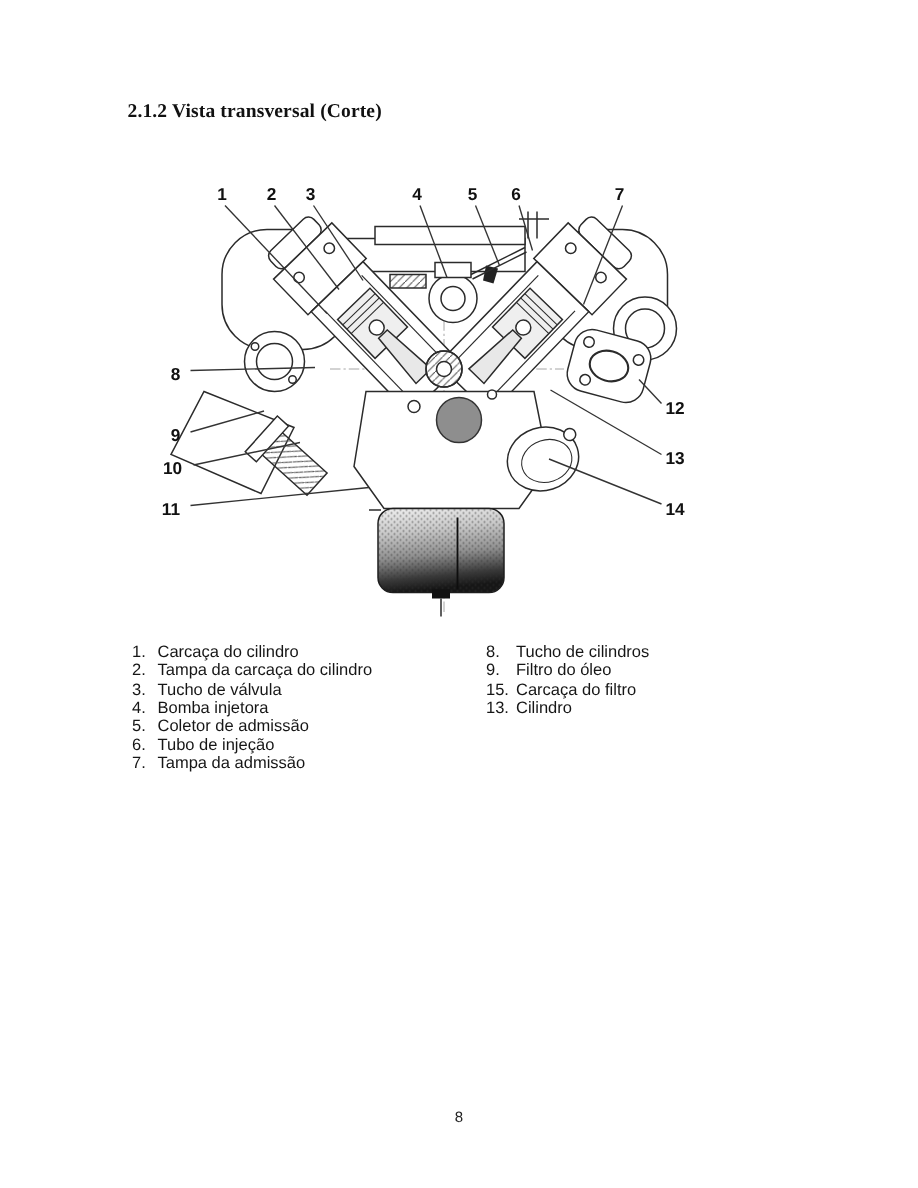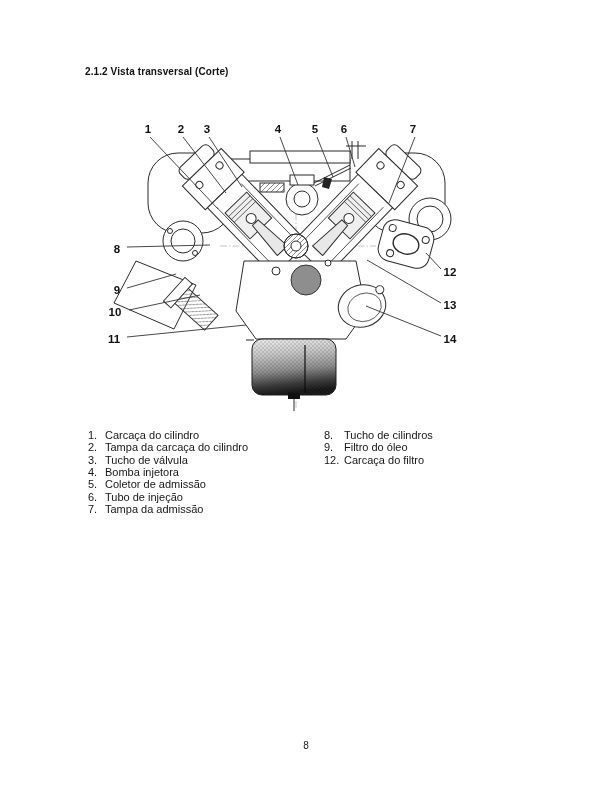--- a/index.html
+++ b/index.html
@@ -2,21 +2,21 @@
 <html><head>
 <meta charset="utf-8">
 <style>
   html,body { margin:0; padding:0; background:#ffffff; }
   .page {
     position:relative; width:612px; height:792px; background:#fff;
     font-family:"Liberation Sans", sans-serif; color:#1a1a1a; overflow:hidden;
   }
   .heading {
     position:absolute; left:85px; top:66px; margin:0;
-    font-size:10px; font-weight:bold; letter-spacing:0.1px; color:#111;
+    font-size:13px; font-weight:bold; letter-spacing:0.1px; color:#111;font-family:Liberation Serif, serif;
   }
   figure.diagram { position:absolute; left:100px; top:113px; width:370px; height:302px; margin:0; }
   svg text.co { font:bold 11.5px "Liberation Sans", sans-serif; fill:#111; text-anchor:middle; }
   .col { position:absolute; font-size:11px; line-height:12.35px; color:#161616; }
   .col-left  { left:88px;  top:429px; width:230px; }
   .col-right { left:324px; top:429px; width:220px; }
   .row { display:flex; }
   .row .num { flex:none; }
   .col-left  .row .num { width:17px; }
   .col-right .row .num { width:20px; }
@@ -216,20 +216,24 @@
   <div class="col col-right">
     <div class="row">
       <span class="num">8.</span>
       <span class="label">Tucho de cilindros</span>
     </div>
     <div class="row">
       <span class="num">9.</span>
       <span class="label">Filtro do óleo</span>
     </div>
     <div class="row">
-      <span class="num">12.</span>
+      <span class="num">15.</span>
       <span class="label">Carcaça do filtro</span>
     </div>
+    <div class="row">
+      <span class="num">13.</span>
+      <span class="label">Cilindro</span>
+    </div>
   </div>
 
   <div class="page-num">8</div>
 
 </div>
 
 </body></html>

